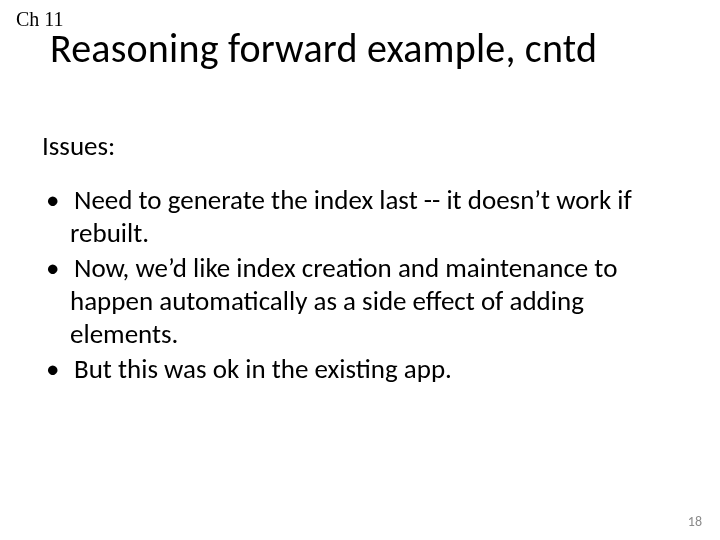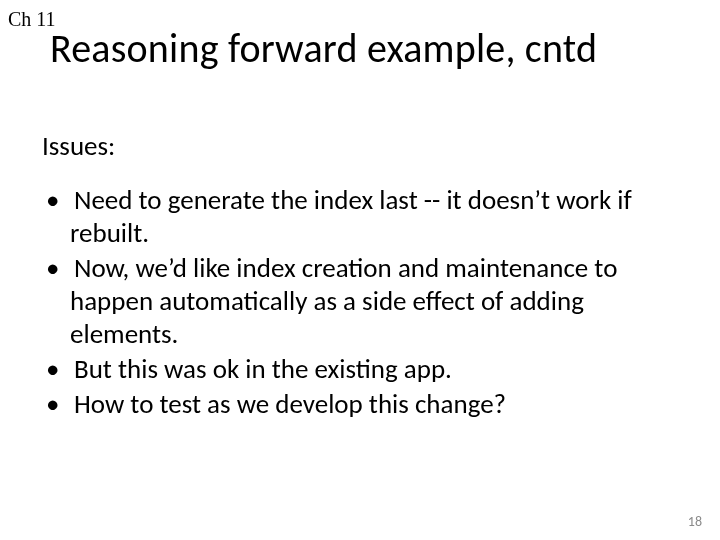--- a/index.html
+++ b/index.html
@@ -12,21 +12,21 @@
       height: 540px;
       background: #fff;
       font-family: Calibri, "Segoe UI", Arial, sans-serif;
       color: #000;
       position: relative;
       overflow: hidden;
     }
     .chapter-label {
       position: absolute;
       top: 8px;
-      left: 8px;
+      left: 16px;
       font-family: "Times New Roman", Times, serif;
       font-size: 20px;
     }
     .title {
       position: absolute;
       top: 24px;
       left: 50px;
       font-size: 40px;
       font-weight: 400;
       letter-spacing: 0.2px;
@@ -75,17 +75,16 @@
 <div class="chapter-label">Ch 11</div>
 
 <div class="title">Reasoning forward example, cntd</div>
 
 <div class="content">
   <div class="issues-label">Issues:</div>
   <ul>
     <li>Need to generate the index last -- it doesn’t work if rebuilt.</li>
     <li>Now, we’d like index creation and maintenance to happen automatically as a side effect of adding elements.</li>
     <li>But this was ok in the existing app.</li>
-    <li>How to test as we develop this change?</li>
   </ul>
 </div>
 
 <div class="page-number">18</div>
 
 </body></html>

